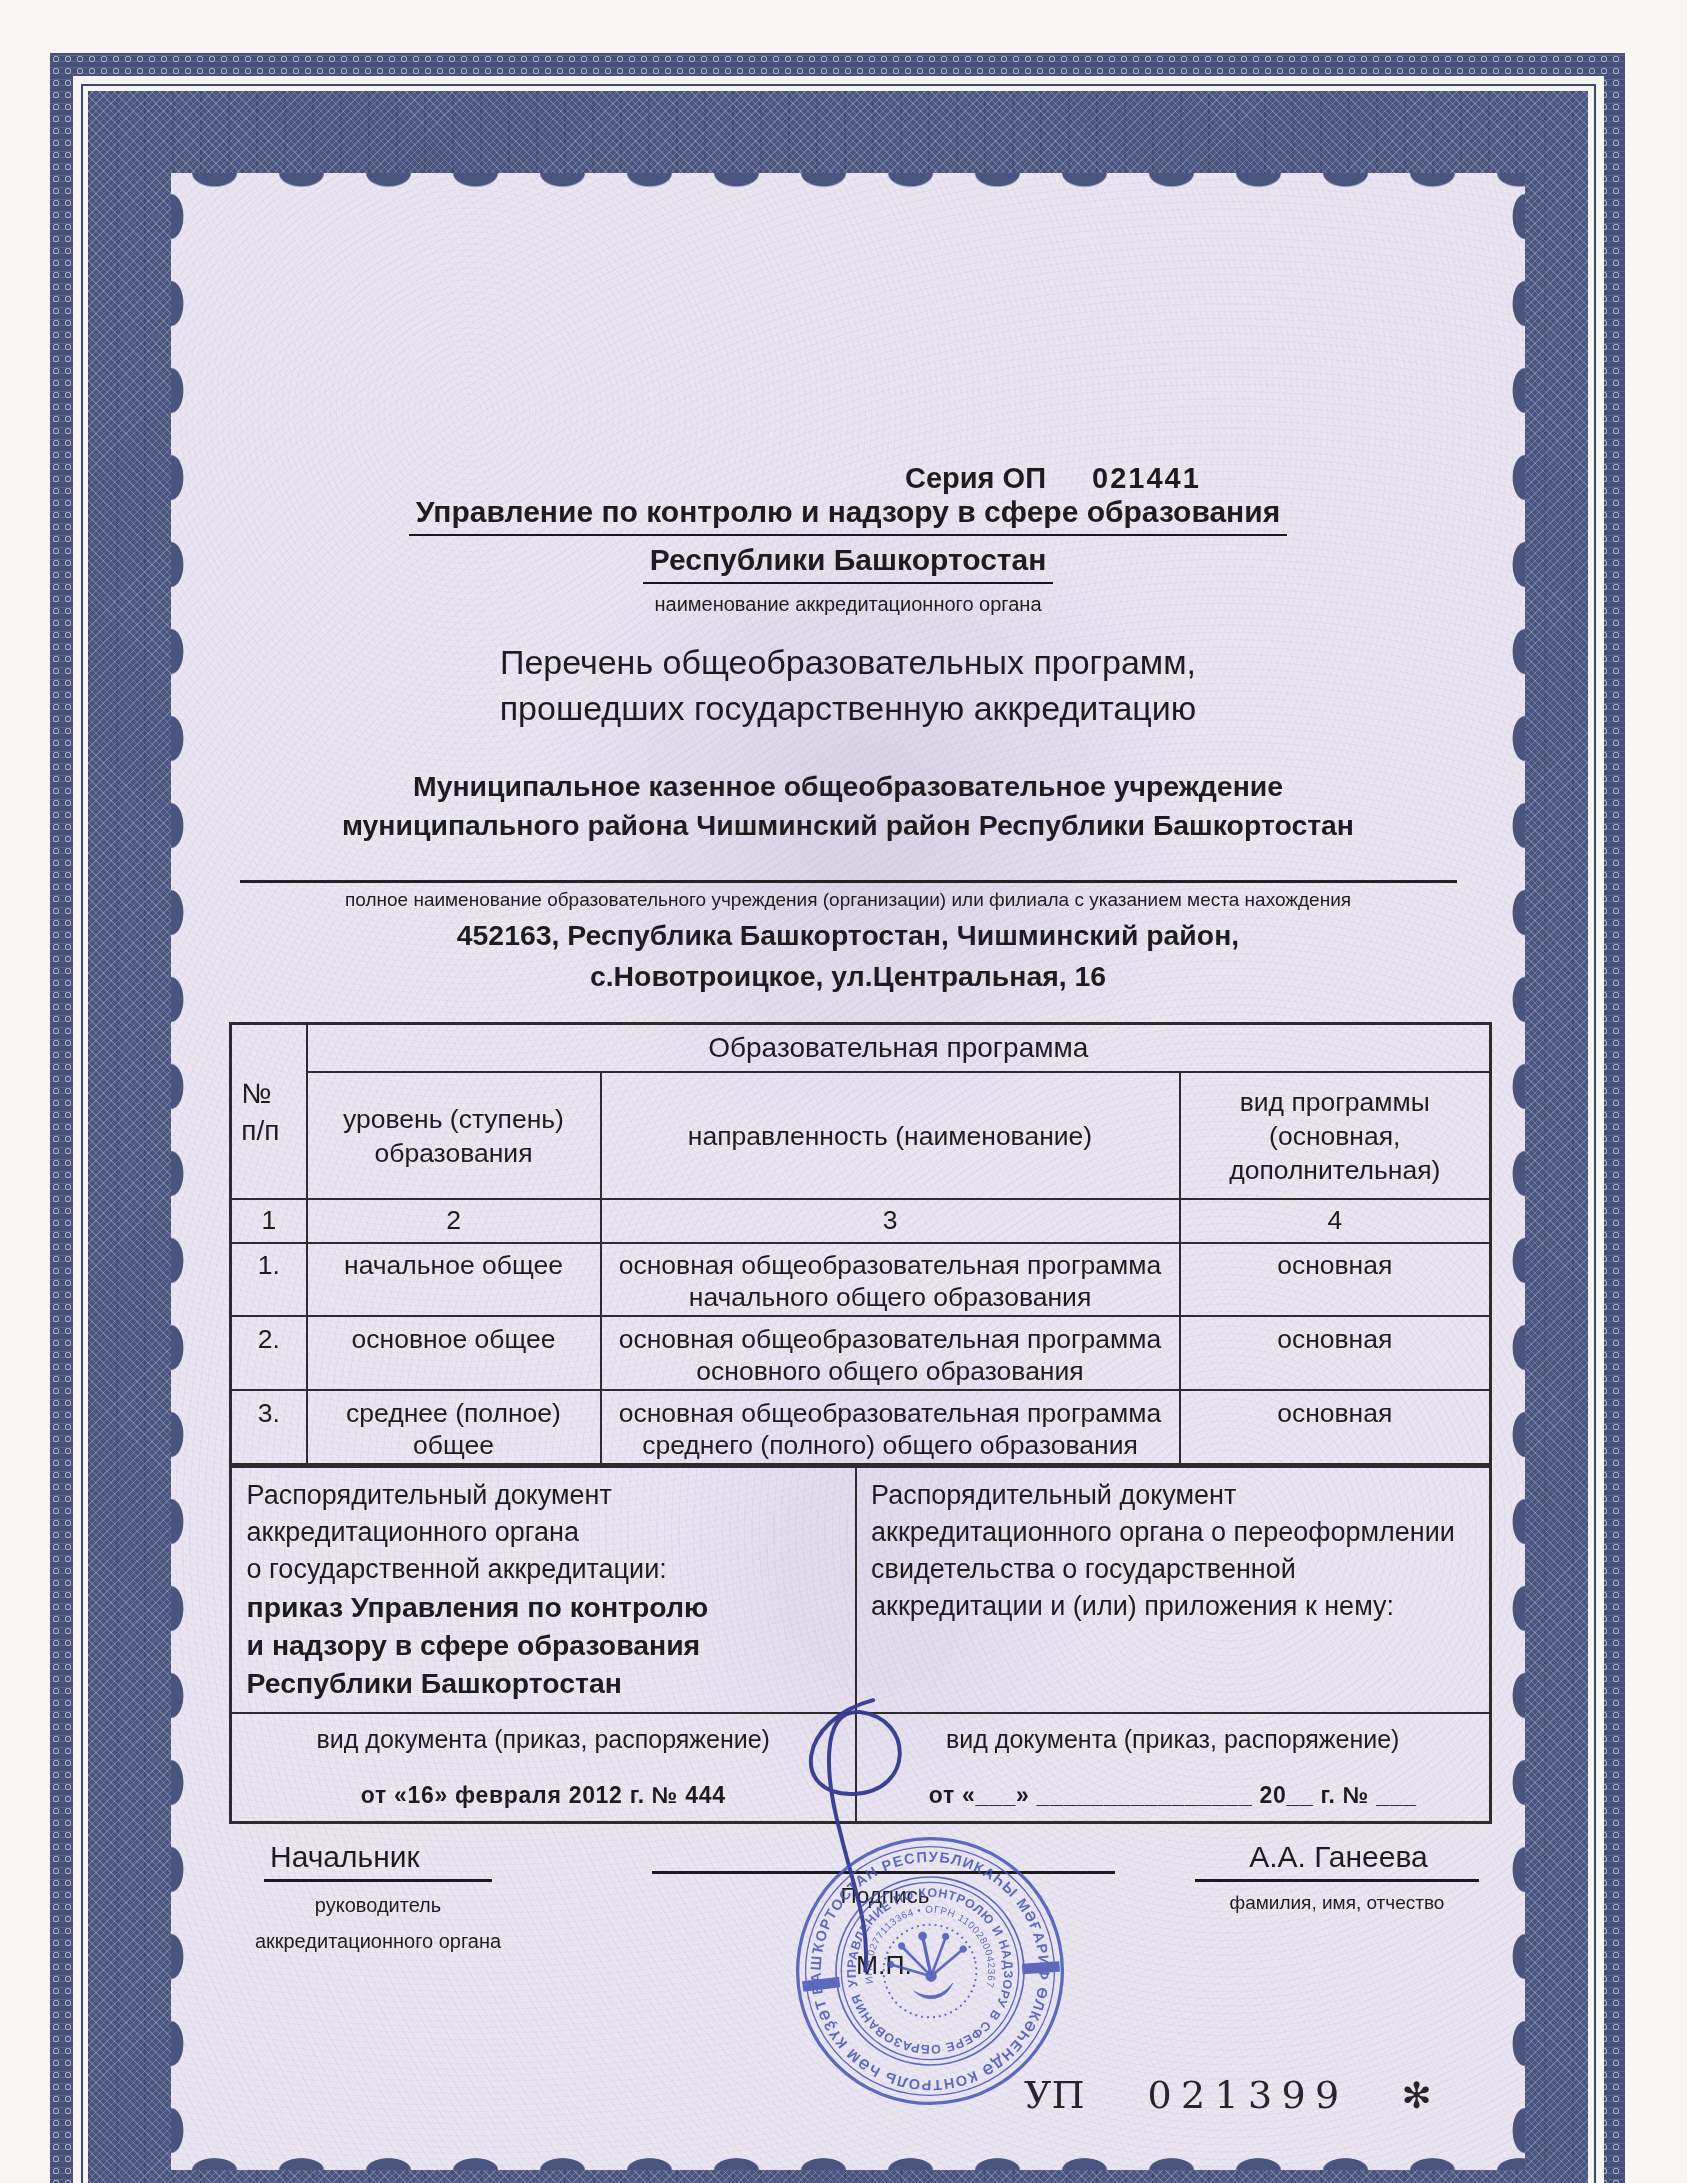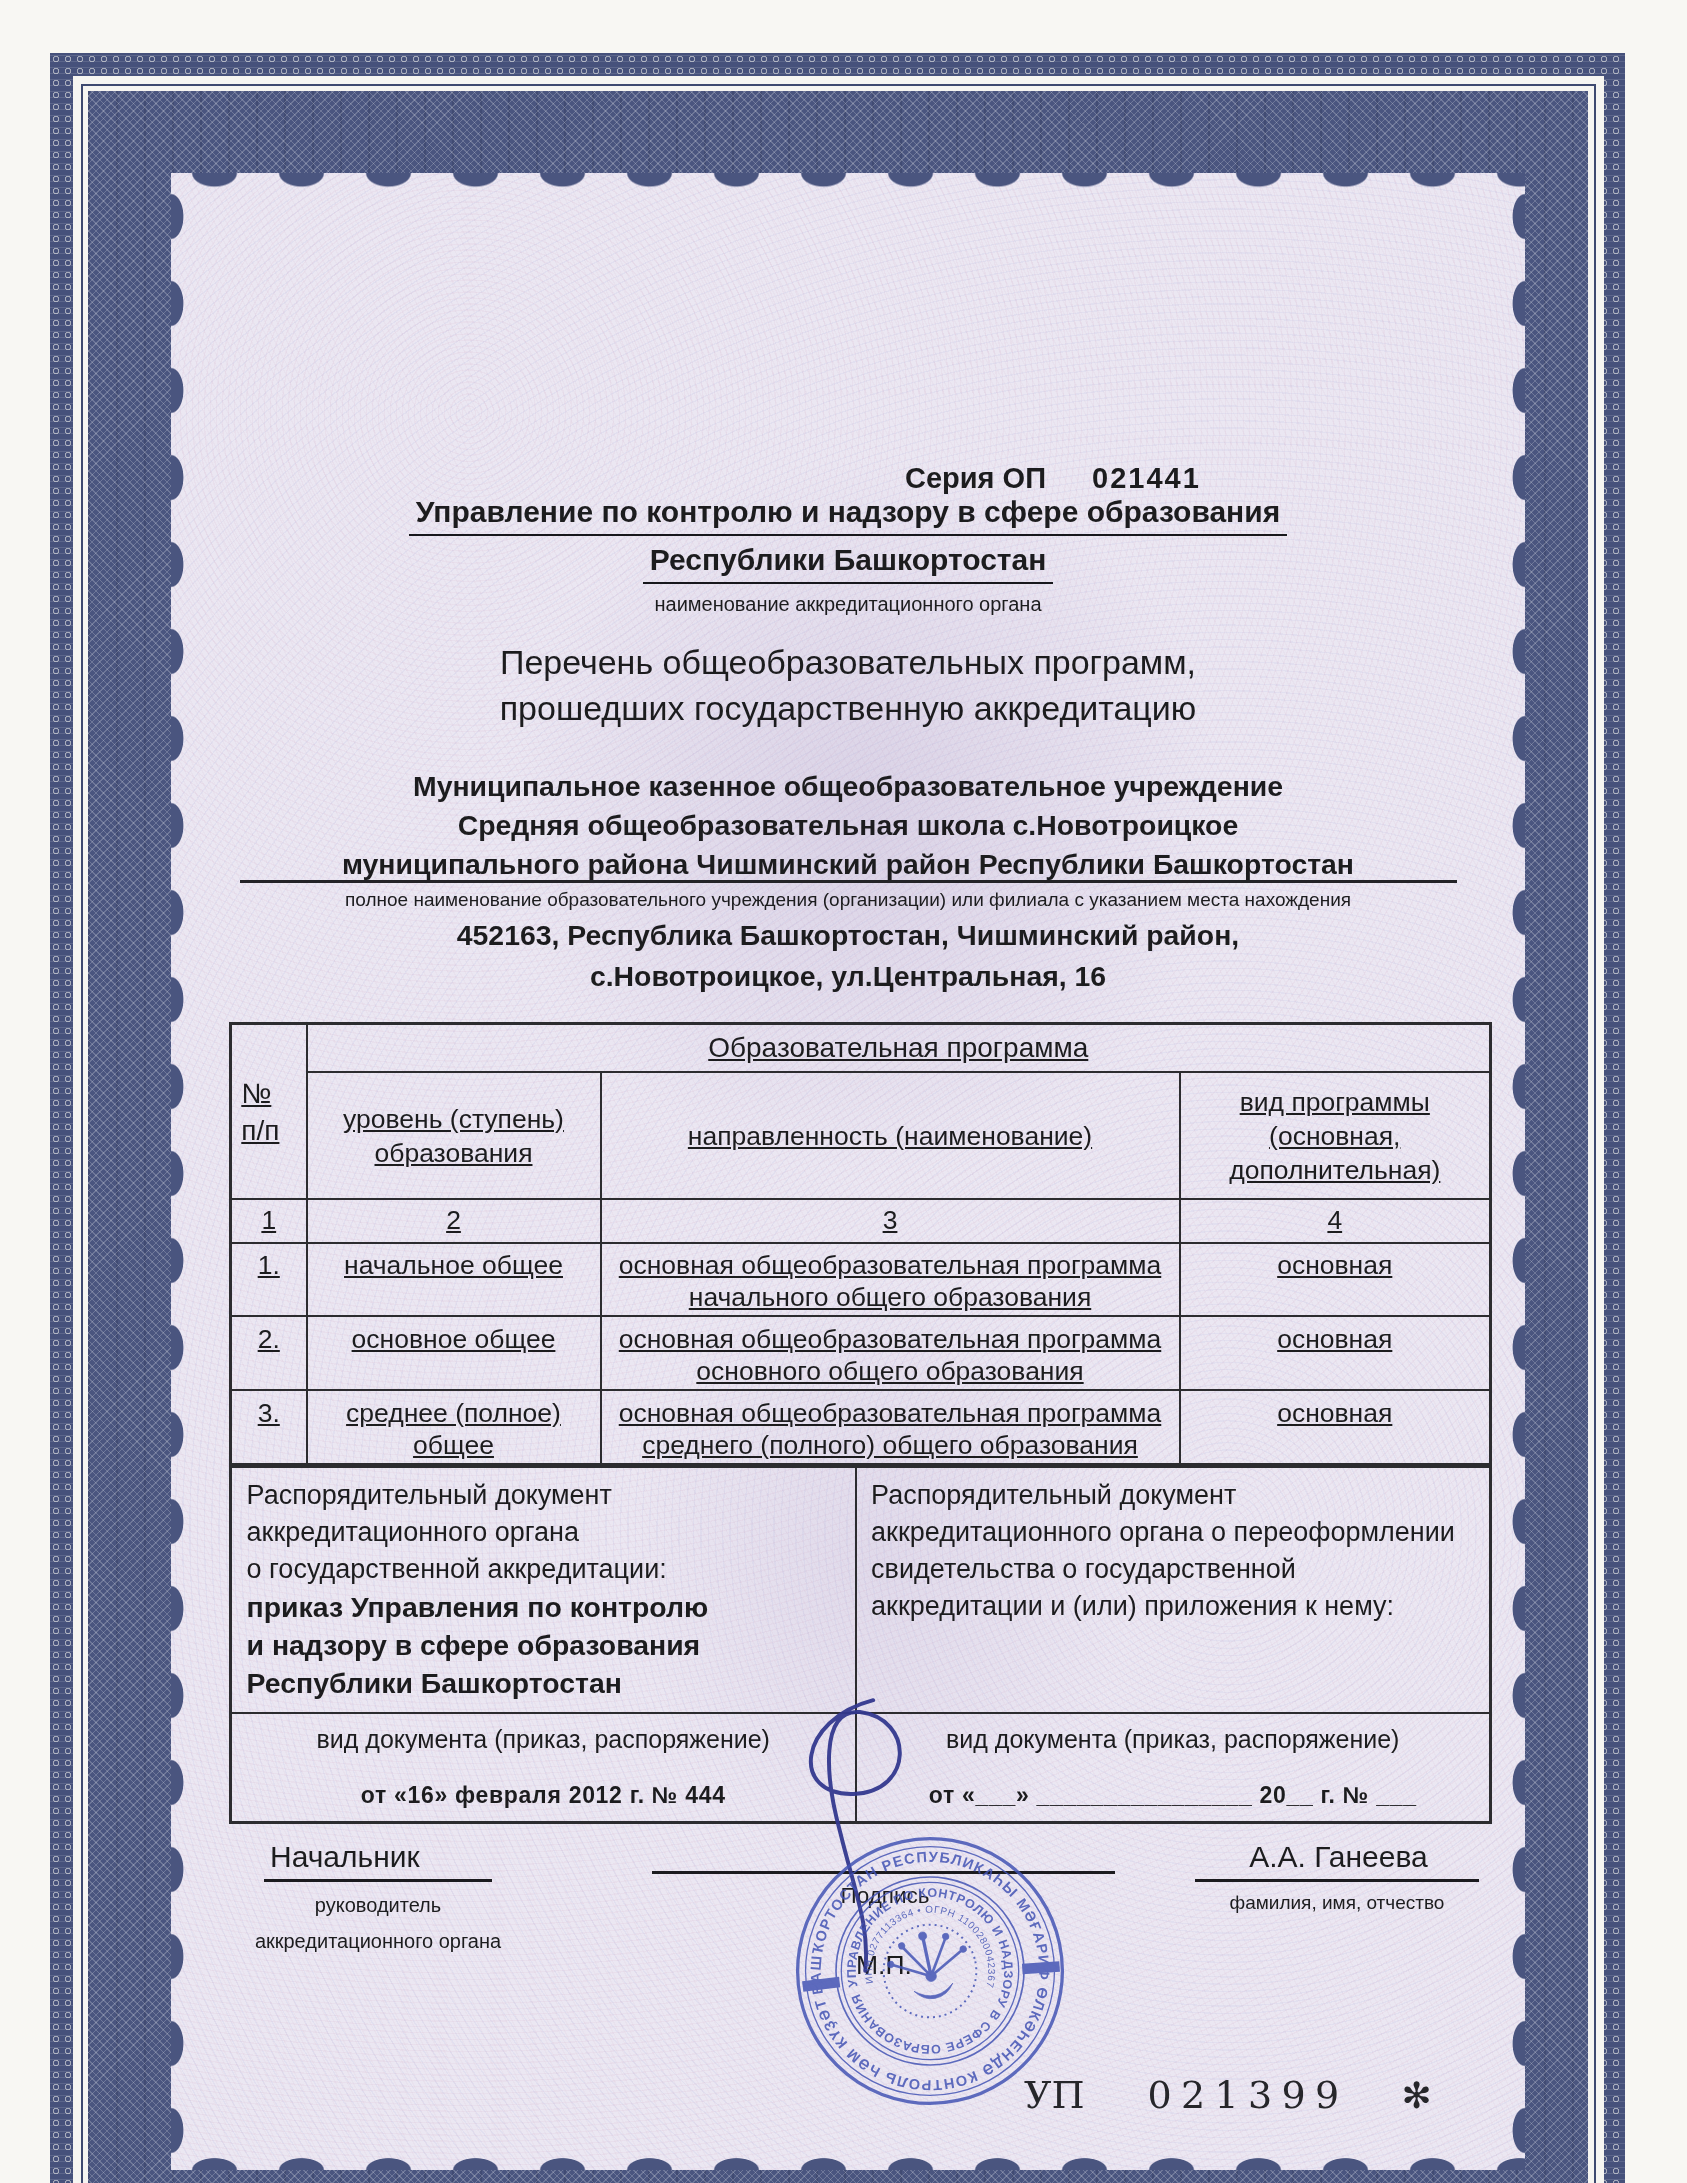--- a/index.html
+++ b/index.html
@@ -53,21 +53,21 @@
   .u{display:inline-block;border-bottom:2.6px solid #17171c;padding:0 6.6px 5.3px;}
   .authority .cap{margin-top:9.3px;font-size:20px;font-weight:normal;}
   .list-title{left:0;top:466px;width:100%;text-align:center;font-weight:normal;font-size:34px;line-height:46px;}
   .school{left:0;top:594px;width:100%;text-align:center;font-weight:bold;font-size:28.4px;line-height:39px;}
   .rule{left:69px;top:707px;width:1217px;height:2.6px;background:#232327;}
   .school-cap{left:0;top:716px;width:100%;text-align:center;font-size:19px;}
   .address{left:0;top:742px;width:100%;text-align:center;font-weight:bold;font-size:28.4px;line-height:41px;}
   
   .tbl{left:58px;top:849px;width:1260px;}
   .tbl table{width:100%;border-collapse:collapse;table-layout:fixed;font-size:26.5px;border:3.3px solid #2c2c2f;}
-  .tbl td{border:2px solid #2c2c2f;text-align:center;padding:2.6px 6.6px;text-decoration:underline;}
+  .tbl td{border:2px solid #2c2c2f;text-align:center;padding:2.6px 6.6px;}
   .tbl .gh td{height:41px;vertical-align:middle;font-size:28px;}
   .tbl .ch td{height:120px;vertical-align:middle;line-height:34px;}
   .tbl .npp{vertical-align:middle;text-align:left;padding-left:9.3px;line-height:37px;}
   .tbl .nums td{height:36px;vertical-align:middle;}
   .tbl .data td{vertical-align:top;padding-top:5.3px;line-height:32px;height:64px;}
   
   .orders{left:58px;top:1292px;width:1260px;}
   .orders table{width:100%;border-collapse:collapse;table-layout:fixed;border:3.3px solid #2c2c2f;}
   .orders td{border:2.6px solid #2c2c2f;vertical-align:top;}
   .orders .main{height:198px;padding:9.3px 14.6px;}
@@ -118,21 +118,20 @@
       <div class="cap">наименование аккредитационного органа</div>
     </div>
 
     <div class="abs list-title">
       <div>Перечень общеобразовательных программ,</div>
       <div>прошедших государственную аккредитацию</div>
     </div>
 
     <div class="abs school">
       <div>Муниципальное казенное общеобразовательное учреждение</div>
-      <div>Средняя общеобразовательная школа с.Новотроицкое</div>
       <div>муниципального района Чишминский район Республики Башкортостан</div>
     </div>
     <div class="abs rule"></div>
     <div class="abs school-cap">полное наименование образовательного учреждения  (организации) или филиала с указанием места нахождения</div>
     <div class="abs address">
       <div>452163, Республика Башкортостан, Чишминский район,</div>
       <div>с.Новотроицкое, ул.Центральная, 16</div>
     </div>
 
     <div class="abs tbl">

